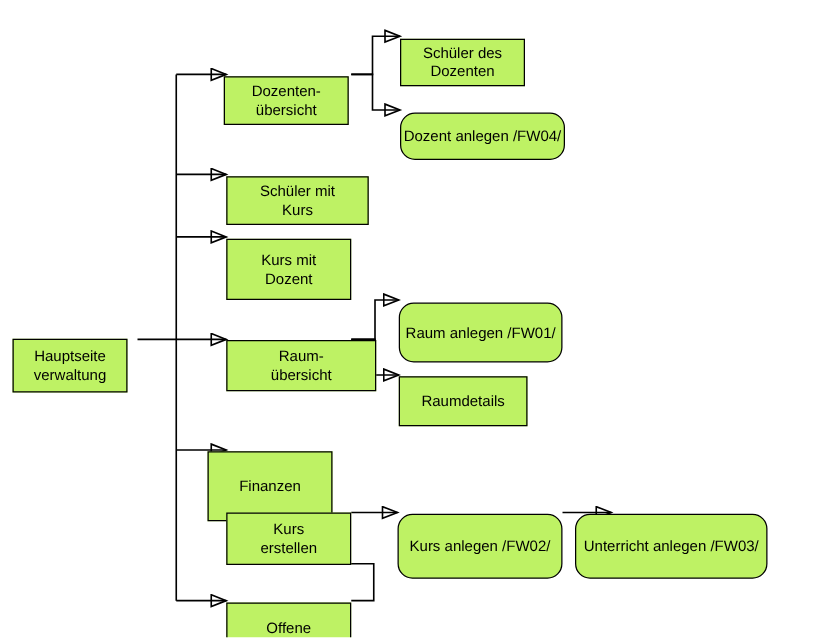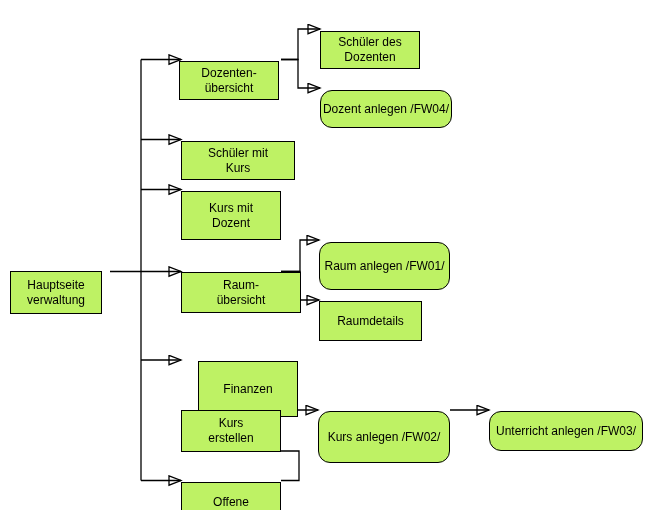--- a/index.html
+++ b/index.html
@@ -84,21 +84,21 @@
   <div class="node" style="left:181px;top:170px;width:100px;height:49px">
     <span class="lbl">Kurs mit
 Dozent</span>
   </div>
 
   <div class="node" style="left:181px;top:251px;width:120px;height:41px">
     <span class="lbl">Raum-
 übersicht</span>
   </div>
 
-  <div class="node" style="left:198px;top:340px;width:100px;height:56px">
+  <div class="node" style="left:166px;top:340px;width:100px;height:56px">
     <span class="lbl">Finanzen</span>
   </div>
 
   <div class="node" style="left:181px;top:389px;width:100px;height:42px">
     <span class="lbl">Kurs
 erstellen</span>
   </div>
 
   <div class="node" style="left:181px;top:461px;width:100px;height:55px">
     <span class="lbl">Offene
@@ -119,17 +119,17 @@
   </div>
 
   <div class="node" style="left:319px;top:280px;width:103px;height:40px">
     <span class="lbl">Raumdetails</span>
   </div>
 
   <div class="node rounded" style="left:318px;top:390px;width:132px;height:52px">
     <span class="lbl">Kurs anlegen /FW02/</span>
   </div>
 
-  <div class="node rounded" style="left:489px;top:390px;width:154px;height:40px">
+  <div class="node rounded" style="left:460px;top:390px;width:154px;height:52px">
     <span class="lbl">Unterricht anlegen /FW03/</span>
   </div>
 
 </div>
 
 </body></html>

